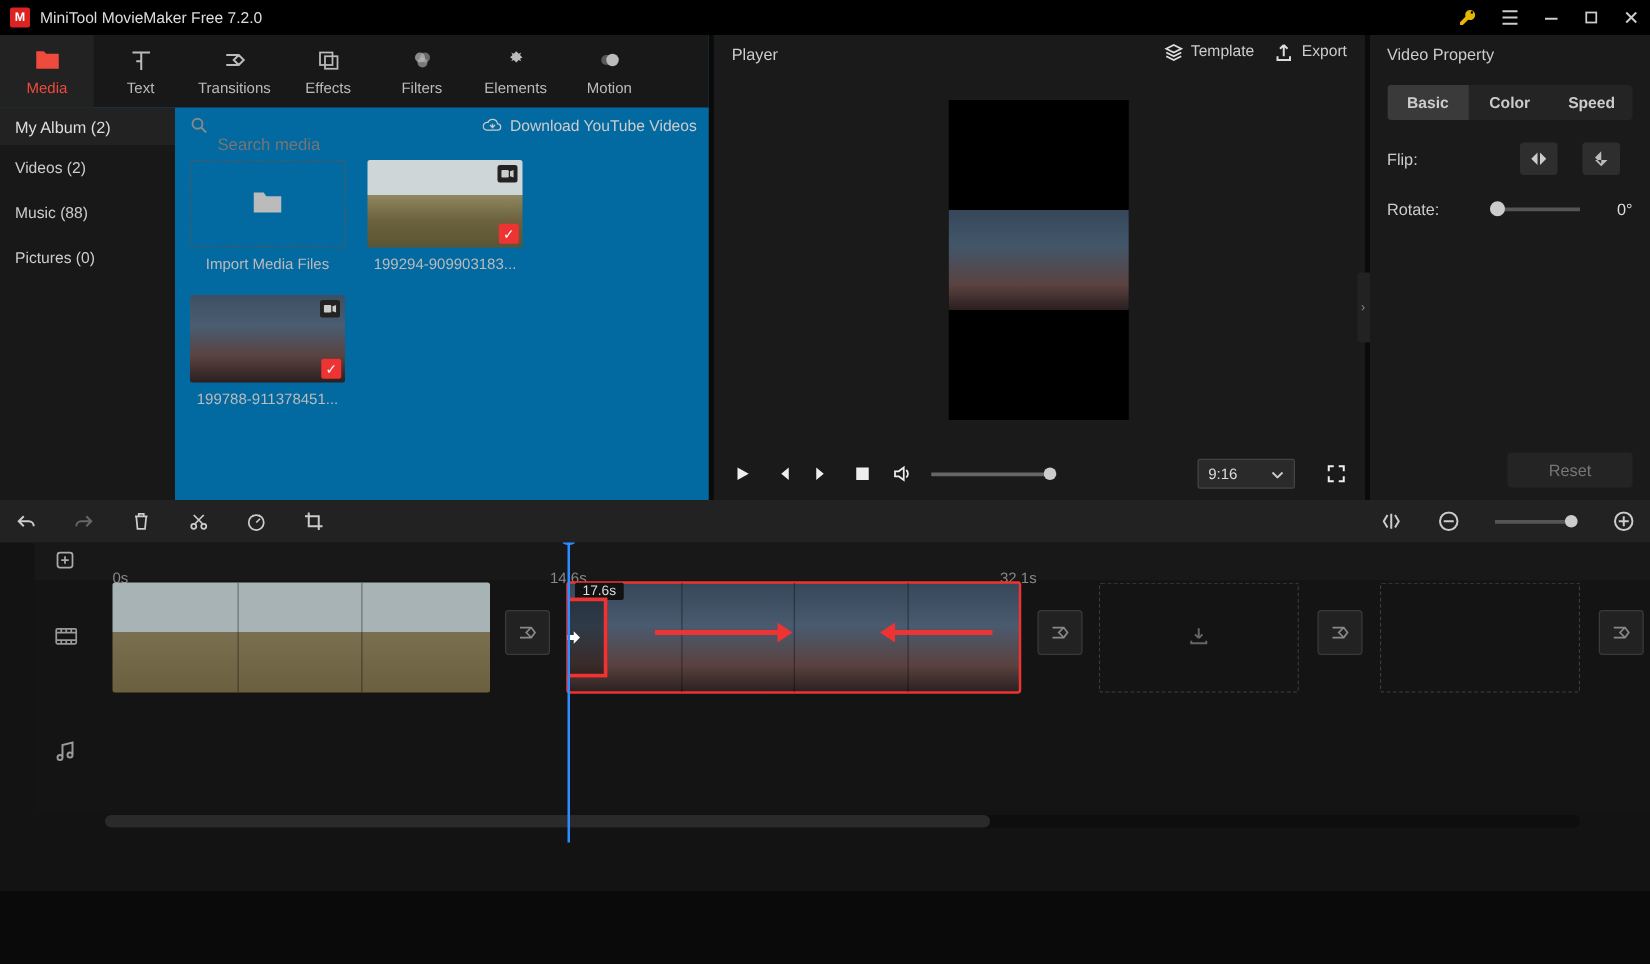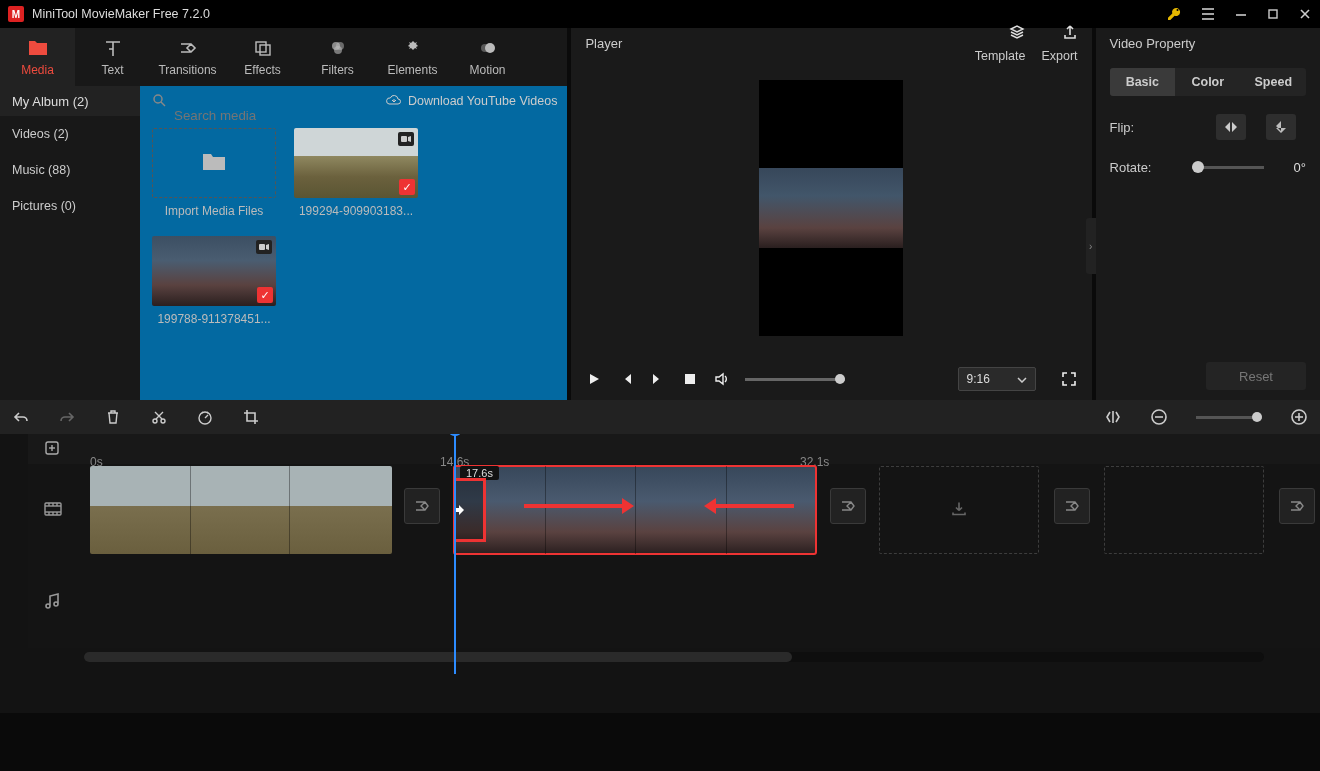--- a/index.html
+++ b/index.html
@@ -41,21 +41,21 @@
 .media-card { width: 124px; display: flex; flex-direction: column; align-items: center; gap: 6px; }
 .media-thumb { width: 124px; height: 70px; background: #333; border-radius: 2px; position: relative; overflow: hidden; }
 .media-thumb.dashed { border: 1px dashed #555; background: transparent; display: flex; align-items: center; justify-content: center; }
 .media-thumb .vid-badge { position: absolute; top: 4px; right: 4px; width: 16px; height: 14px; background: #222; border-radius: 2px; display: flex; align-items: center; justify-content: center; }
 .media-thumb .check-badge { position: absolute; bottom: 3px; right: 3px; width: 16px; height: 16px; background: #e33; border-radius: 2px; display: flex; align-items: center; justify-content: center; color: #fff; font-size: 11px; }
 .media-caption { font-size: 12px; color: #bbb; white-space: nowrap; overflow: hidden; text-overflow: ellipsis; width: 100%; text-align: center; }
 
 
 .player-header { height: 30px; display: flex; align-items: center; padding: 0 14px; color: #ccc; }
 .player-header .spacer { flex: 1; }
-.player-header .hbtn { display: flex; align-items: flex-end; gap: 6px; margin-left: 16px; font-size: 12.5px; cursor: pointer; flex-direction: column; }
+.player-header .hbtn { display: flex; align-items: flex-start; gap: 6px; margin-left: 16px; font-size: 12.5px; cursor: pointer; }
 .player-canvas { flex: 1; display: flex; align-items: center; justify-content: center; position: relative; }
 .preview-box { width: 144px; height: 256px; background: #000; position: relative; }
 .preview-strip { position: absolute; top: 88px; left: 0; right: 0; height: 80px; background: linear-gradient(to bottom,#37475a 0%, #42566a 35%, #5a4240 75%, #2a1f1f 100%); }
 
 .player-seek { height: 20px; position: relative; margin: 0 14px; }
 .seek-track { position: absolute; top: 9px; height: 3px; width: 330px; background: #e65a50; }
 .seek-rest { position: absolute; top: 9px; left: 330px; right: 0; height: 3px; background: #444; }
 .seek-knob { position: absolute; top: 5px; left: 326px; width: 10px; height: 10px; background: #e65a50; border-radius: 50%; }
 .time-text { position: absolute; right: 0; top: 2px; font-size: 12.5px; }
 .time-text .cur { color: #e65a50; }

